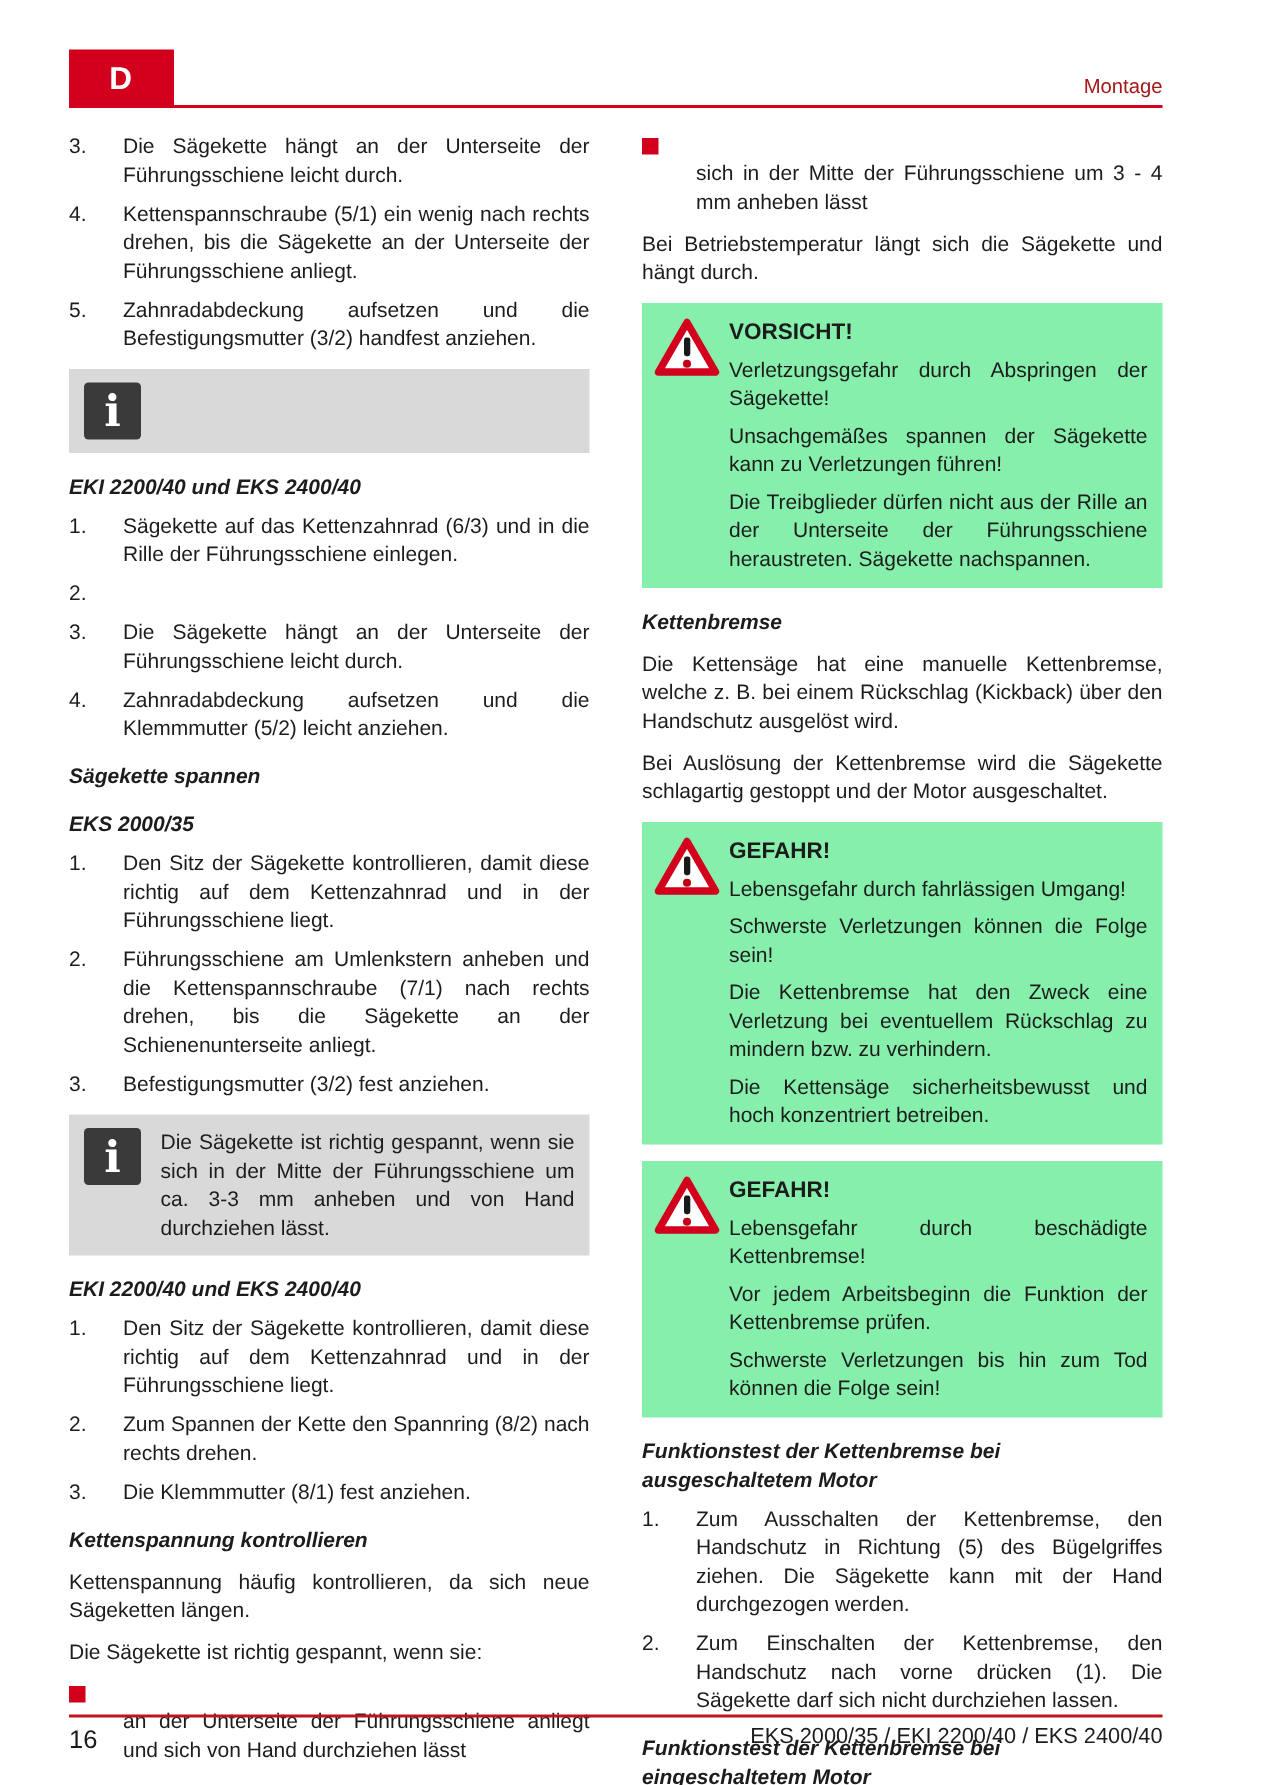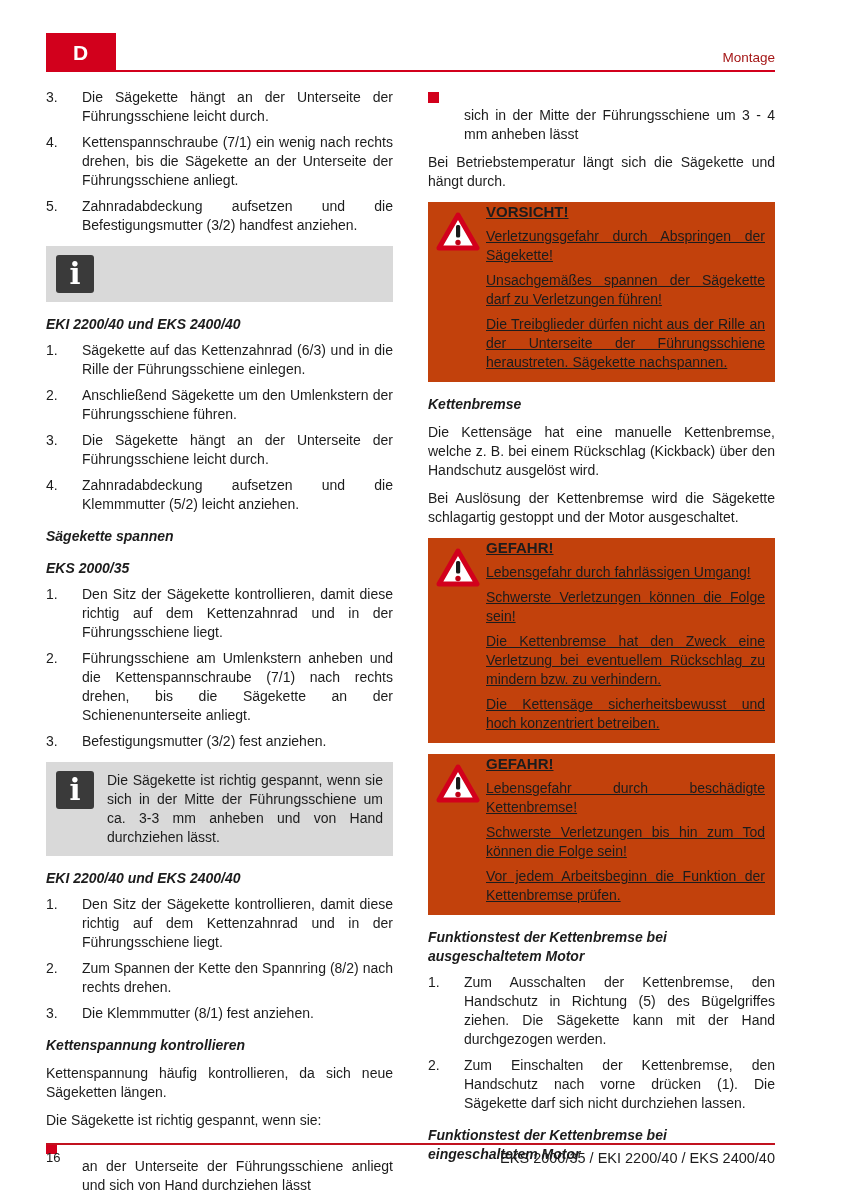--- a/index.html
+++ b/index.html
@@ -44,30 +44,30 @@
   }
   .note-icon {
     flex:0 0 38px; height:38px; background:#3a3a3a; border-radius:3px;
     color:#fff; display:flex; align-items:center; justify-content:center;
     font-family:"DejaVu Serif","Liberation Serif",serif; font-weight:bold;
     font-size:29px; line-height:1;
   }
   .note-text { flex:1; text-align:justify; }
 
   .warnbox {
-    background:#c2410c; position:relative;
-    padding:0 10px 10px 58px; margin:11px 0;text-decoration:underline;
+    background:#86efac; position:relative;
+    padding:10px 10px 10px 58px; margin:11px 0;
   }
   .warn-icon { position:absolute; left:8px; top:10px; width:44px; height:40px; }
   .warn-title { font-weight:bold; font-size:15px; margin-bottom:3px; }
   .warn-p { text-align:justify; margin:6px 0 0; }
 
   
   .footer-rule { position:absolute; left:46px; right:67px; top:1143px; height:2px; background:#c1121f; }
-  .footer-page { position:absolute; left:46px; top:1150px; font-size:13px; }
+  .footer-page { position:absolute; left:46px; top:1150px; font-size:17px; }
   .footer-models { position:absolute; right:67px; top:1150px; font-size:14.5px; }
 </style>
 </head>
 <body>
 
 <div class="page">
 
   <div class="badge">D</div>
   <div class="header-rule"></div>
   <div class="section-label">Montage</div>
@@ -75,40 +75,39 @@
   <div class="columns">
 
     <div class="col">
 
       <div class="step">
         <span class="step-num">3.</span>
         <span class="step-text">Die Sägekette hängt an der Unterseite der Führungsschiene leicht durch.</span>
       </div>
       <div class="step">
         <span class="step-num">4.</span>
-        <span class="step-text">Kettenspannschraube (7/1) ein wenig nach rechts drehen, bis die Sägekette an der Unterseite der Führungsschiene anliegt.</span>
+        <span class="step-text">Kettenspannschraube (5/1) ein wenig nach rechts drehen, bis die Sägekette an der Unterseite der Führungsschiene anliegt.</span>
       </div>
       <div class="step">
         <span class="step-num">5.</span>
         <span class="step-text">Zahnradabdeckung aufsetzen und die Befestigungsmutter (3/2) handfest anziehen.</span>
       </div>
 
       <div class="notebox">
         <div class="note-icon">i</div>
       </div>
 
       <div class="h">EKI 2200/40 und EKS 2400/40</div>
 
       <div class="step">
         <span class="step-num">1.</span>
         <span class="step-text">Sägekette auf das Kettenzahnrad (6/3) und in die Rille der Führungsschiene einlegen.</span>
       </div>
       <div class="step">
         <span class="step-num">2.</span>
-        <span class="step-text">Anschließend Sägekette um den Umlenkstern der Führungsschiene führen.</span>
       </div>
       <div class="step">
         <span class="step-num">3.</span>
         <span class="step-text">Die Sägekette hängt an der Unterseite der Führungsschiene leicht durch.</span>
       </div>
       <div class="step">
         <span class="step-num">4.</span>
         <span class="step-text">Zahnradabdeckung aufsetzen und die Klemmmutter (5/2) leicht anziehen.</span>
       </div>
 
@@ -174,21 +173,21 @@
       <div class="warnbox">
         <span class="warn-icon">
           <svg width="44" height="40" viewBox="0 0 44 40">
             <path d="M22 3 L41 36 L3 36 Z" fill="#ffffff" stroke="#d2001c" stroke-width="5" stroke-linejoin="round"></path>
             <rect x="20" y="13" width="4.2" height="12.5" rx="1.6" fill="#1a1a1a"></rect>
             <circle cx="22" cy="30.5" r="2.7" fill="#c00016"></circle>
           </svg>
         </span>
         <div class="warn-title">VORSICHT!</div>
         <p class="warn-p">Verletzungsgefahr durch Abspringen der Sägekette!</p>
-        <p class="warn-p">Unsachgemäßes spannen der Sägekette darf zu Verletzungen führen!</p>
+        <p class="warn-p">Unsachgemäßes spannen der Sägekette kann zu Verletzungen führen!</p>
         <p class="warn-p">Die Treibglieder dürfen nicht aus der Rille an der Unterseite der Führungsschiene heraustreten. Sägekette nachspannen.</p>
       </div>
 
       <div class="h">Kettenbremse</div>
       <p class="para">Die Kettensäge hat eine manuelle Kettenbremse, welche z. B. bei einem Rückschlag (Kickback) über den Handschutz ausgelöst wird.</p>
       <p class="para">Bei Auslösung der Kettenbremse wird die Sägekette schlagartig gestoppt und der Motor ausgeschaltet.</p>
 
       <div class="warnbox">
         <span class="warn-icon">
           <svg width="44" height="40" viewBox="0 0 44 40">
@@ -207,22 +206,22 @@
       <div class="warnbox">
         <span class="warn-icon">
           <svg width="44" height="40" viewBox="0 0 44 40">
             <path d="M22 3 L41 36 L3 36 Z" fill="#ffffff" stroke="#d2001c" stroke-width="5" stroke-linejoin="round"></path>
             <rect x="20" y="13" width="4.2" height="12.5" rx="1.6" fill="#1a1a1a"></rect>
             <circle cx="22" cy="30.5" r="2.7" fill="#c00016"></circle>
           </svg>
         </span>
         <div class="warn-title">GEFAHR!</div>
         <p class="warn-p">Lebensgefahr durch beschädigte Kettenbremse!</p>
+        <p class="warn-p">Vor jedem Arbeitsbeginn die Funktion der Kettenbremse prüfen.</p>
         <p class="warn-p">Schwerste Verletzungen bis hin zum Tod können die Folge sein!</p>
-        <p class="warn-p">Vor jedem Arbeitsbeginn die Funktion der Kettenbremse prüfen.</p>
       </div>
 
       <div class="h">Funktionstest der Kettenbremse bei ausgeschaltetem Motor</div>
 
       <div class="step">
         <span class="step-num">1.</span>
         <span class="step-text">Zum Ausschalten der Kettenbremse, den Handschutz in Richtung (5) des Bügelgriffes ziehen. Die Sägekette kann mit der Hand durchgezogen werden.</span>
       </div>
       <div class="step">
         <span class="step-num">2.</span>

